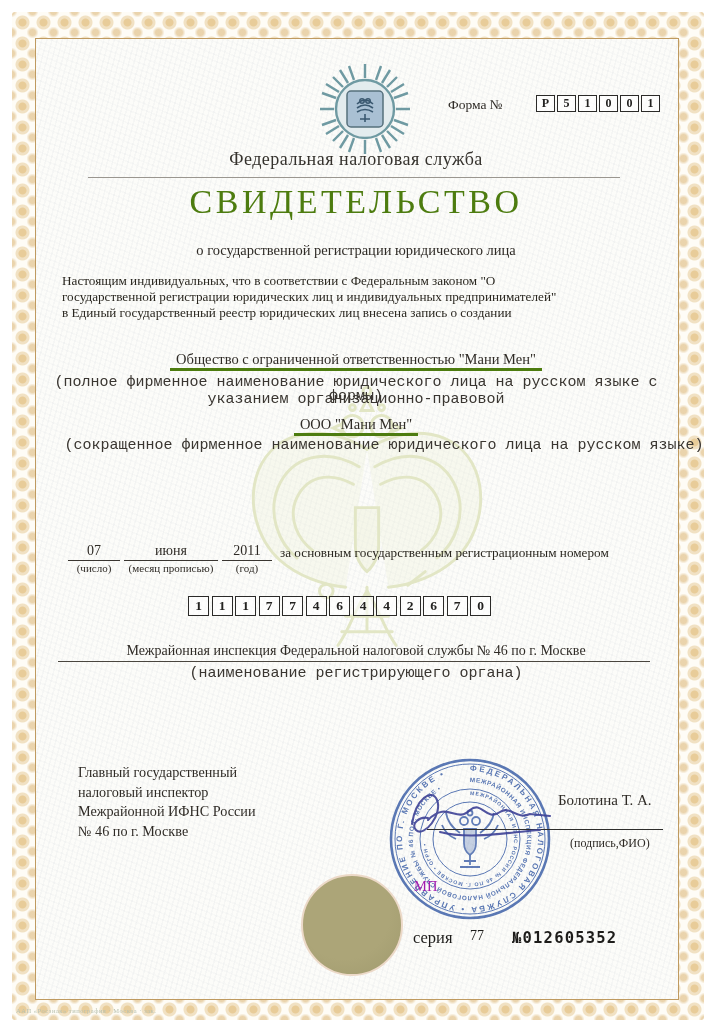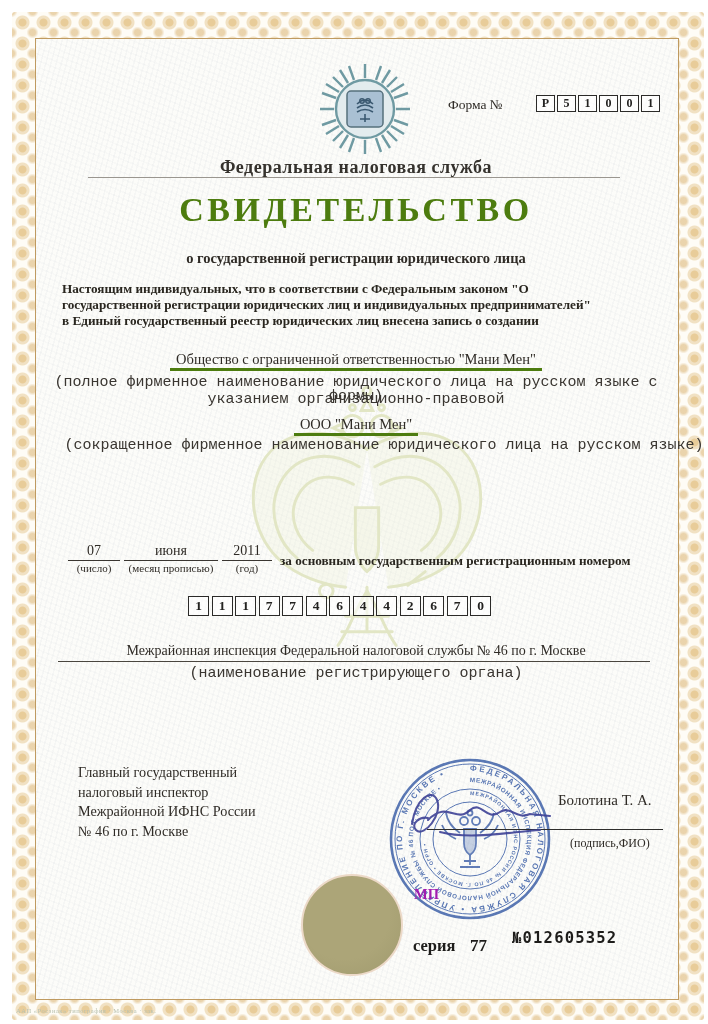--- a/index.html
+++ b/index.html
@@ -24,21 +24,21 @@
   
   .sheet{
     left:35px;top:38px;width:642px;height:960px;
     border:1px solid #bf9a60;
     background:
       repeating-linear-gradient(105deg, rgba(188,195,205,0.10) 0 1.5px, rgba(188,195,205,0) 1.5px 5px),
       repeating-linear-gradient(22deg, rgba(188,195,205,0.07) 0 1.5px, rgba(188,195,205,0) 1.5px 6px),
       #fcfcf9;
   }
   .center{left:35px;width:642px;text-align:center;}
-  .serif-bold{font-weight:bold;margin-top:8px;}
+  .serif-bold{font-weight:normal;}
   .u{display:inline-block;border-bottom:3px solid #4d7c0f;padding:0 6px;}
   .small-caption{font-size:15px;color:#3a3631;font-family:Liberation Mono, monospace;}
   .cells{display:flex;gap:2px;}
   .code-cell,.ogrn-cell{
     display:inline-flex;align-items:center;justify-content:center;
     border:1.5px solid #2b2a28;background:rgba(255,255,255,.6);
     font-weight:bold;color:#232220;
   }
   .code-cell{width:17px;height:15px;font-size:12px;}
   .ogrn-cell{width:19px;height:18px;font-size:13.5px;}
@@ -215,17 +215,17 @@
     <path d="M42,54 C72,62 112,54 142,52"></path>
   </g>
 </svg>
 
 <div class="abs" style="left:558px;top:792px;font-size:15px;">Болотина Т. А.</div>
 <div class="abs" style="left:570px;top:836px;font-size:12px;">(подпись,ФИО)</div>
 
 <div class="abs serif-bold" style="left:414px;top:878px;font-size:14.5px;color:#a21caf;text-align:right;">МП</div>
 
 <div class="abs serif-bold" style="left:413px;top:928px;font-size:16.5px;color:#1d1c1a;text-align:right;">серия</div>
-<div class="abs serif-bold" style="left:470px;top:928px;font-size:17px;color:#1d1c1a;text-align:center;">77</div>
+<div class="abs serif-bold" style="left:470px;top:928px;font-size:14px;color:#1d1c1a;text-align:center;">77</div>
 <div class="abs" style="left:512px;top:929px;font-family:'DejaVu Sans Mono',monospace;font-weight:700;
      font-size:15.5px;letter-spacing:1.2px;color:#1d1c1a;">№012605352</div>
 
 <div class="abs imprint" style="left:16px;top:1007px;">ААП «Росзнак» типография · Москва · зак.</div>
 
 </body></html>

